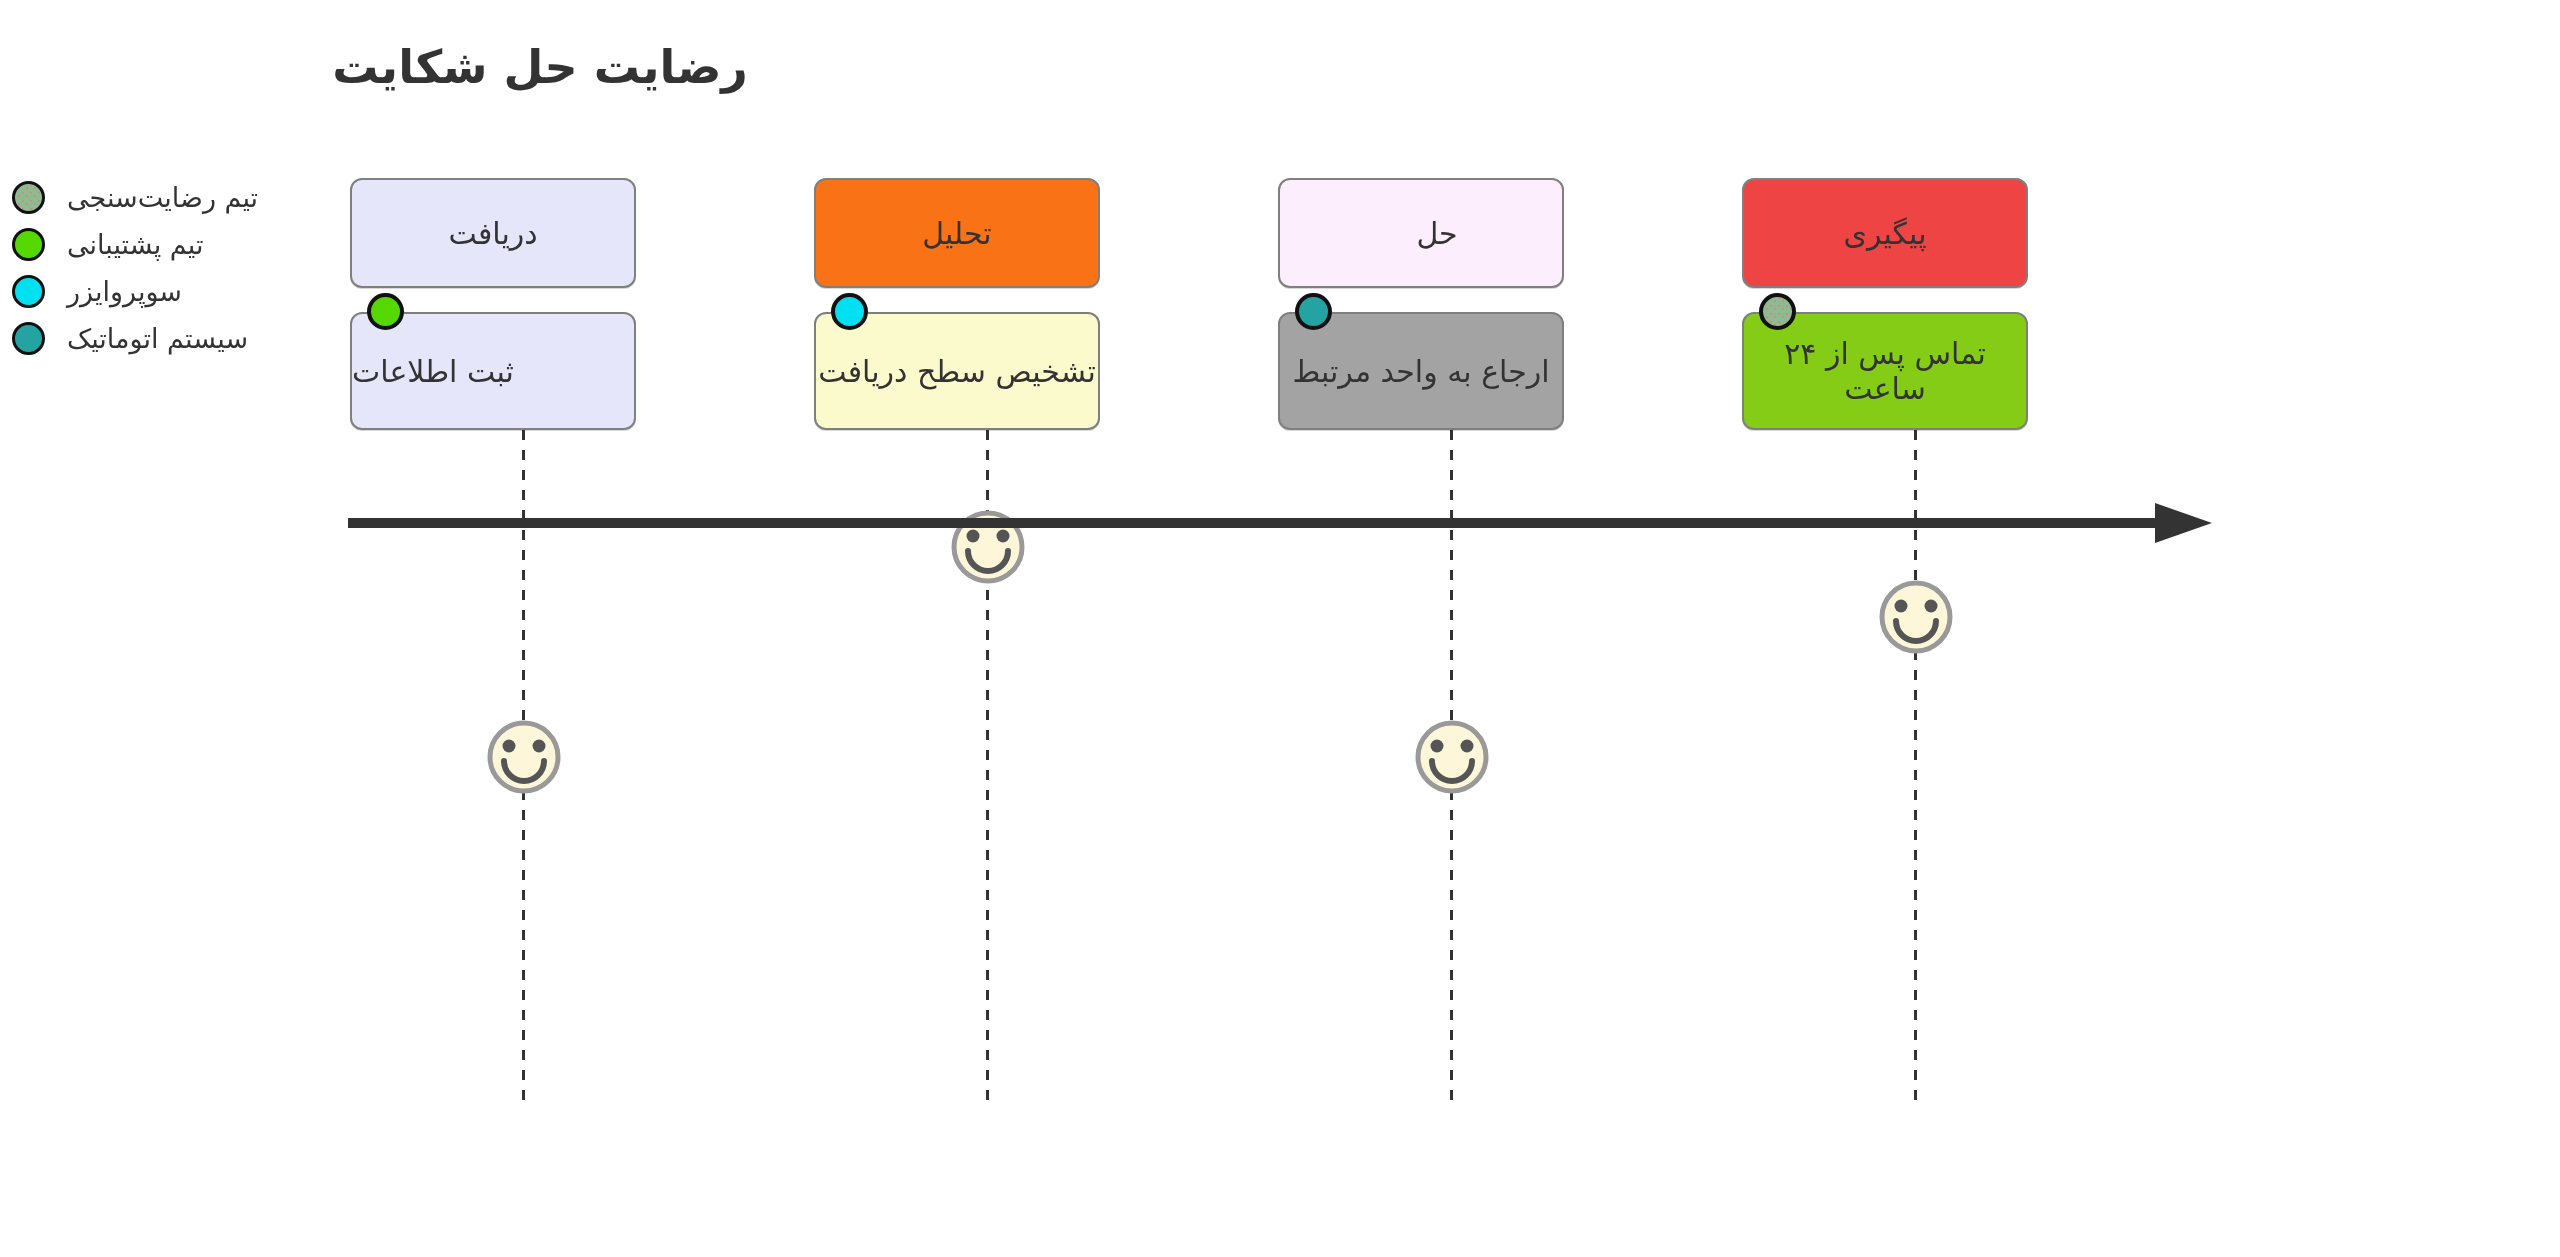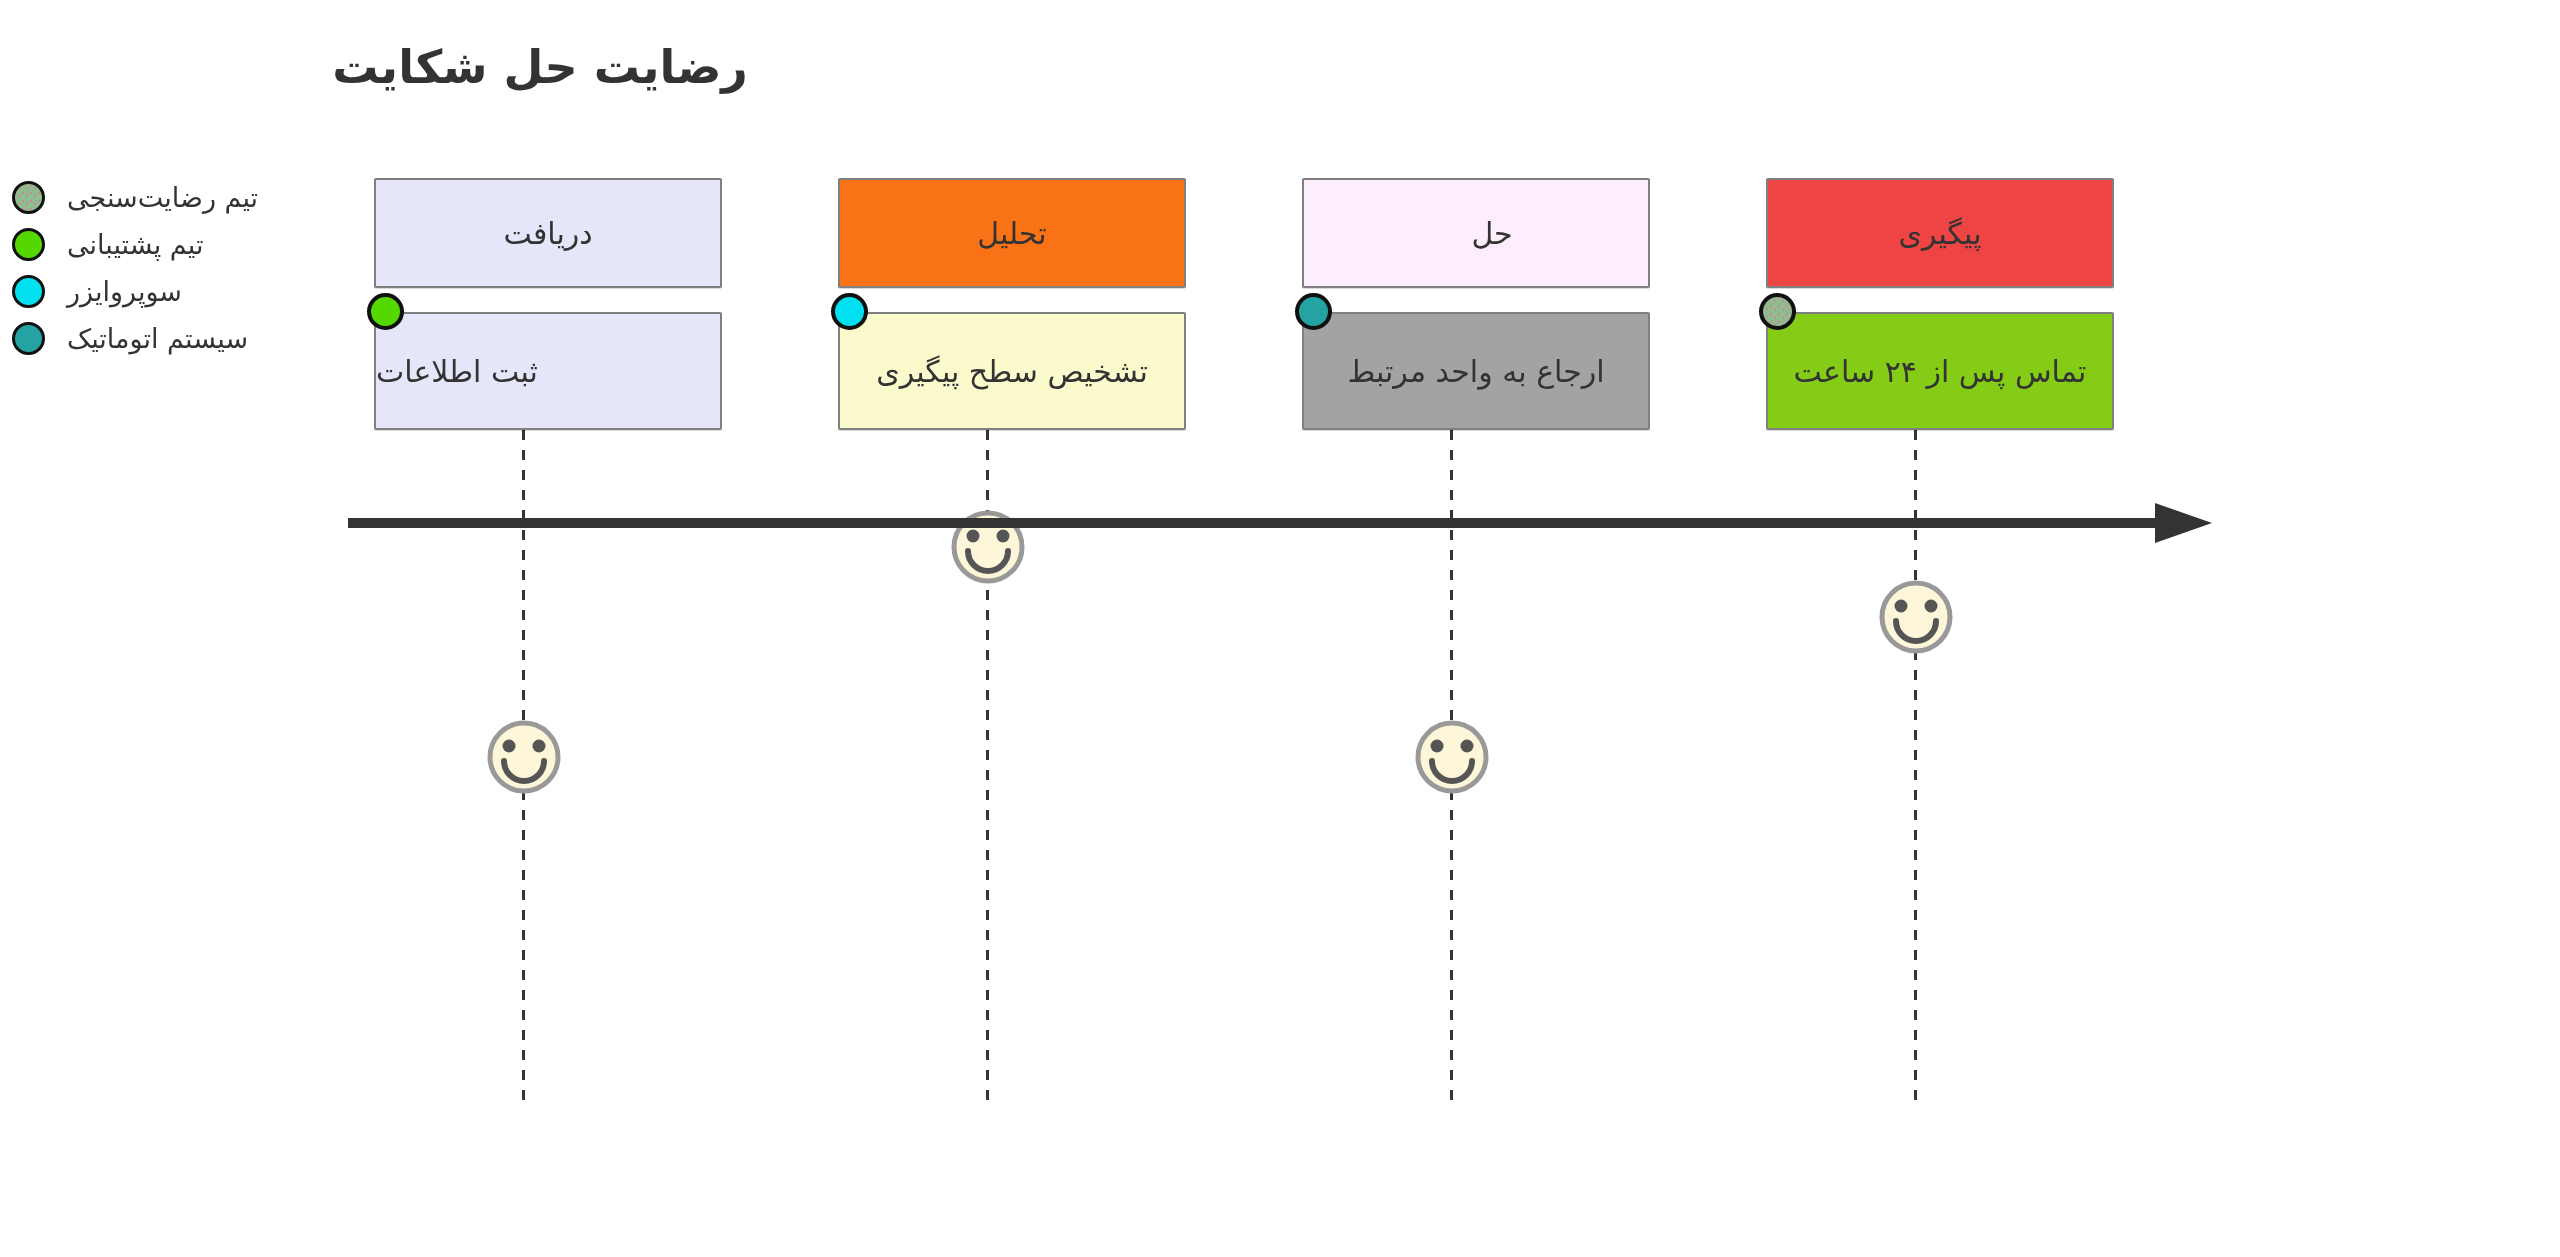--- a/index.html
+++ b/index.html
@@ -58,32 +58,31 @@
   
   .column {
     position: absolute;
     top: 178px;
     width: 348px;
     height: 930px;
   }
   .box {
     position: absolute;
     left: 0;
-    width: 348px;
+    width: 286px;
     display: flex;
     align-items: center;
     justify-content: center;
     border: 2px solid #7f7f7f;
-    border-radius: 2px;
+    border-radius: 12px;
     direction: rtl;
     font-size: 30px;
     color: #333333;
     text-align: center;
     box-shadow: 0 1px 0 rgba(0,0,0,0.15);
-    margin-left: 24px;
   }
   .section-box { top: 0; height: 110px; }
   .task-box    { top: 134px; height: 118px; }
 
   .actor-dot {
     position: absolute;
     left: 17px;
     top: 115px;
     width: 37px;
     height: 37px;
@@ -167,21 +166,21 @@
       <path d="M 19 43 A 20 20 0 0 0 59 43" fill="none" stroke="#555555" stroke-width="6" stroke-linecap="round"></path>
     </svg>
   </div>
 
   <div class="column" style="left:814px">
     <div class="dash-line"></div>
     <div class="box section-box" style="background-color: #f97316;">
       <span>تحلیل</span>
     </div>
     <div class="box task-box" style="background-color: rgb(251, 250, 205);">
-      <span>تشخیص سطح پیگیری</span>
+      <span>تشخیص سطح دریافت</span>
     </div>
     <span class="actor-dot" style="background-color: rgb(0, 224, 240);"></span>
     <svg class="smiley" width="78" height="78" viewBox="0 0 78 78" style="top: 330px;">
       <circle cx="39" cy="39" r="34" fill="#fdf6d8" stroke="#999999" stroke-width="5"></circle>
       <circle cx="24" cy="28" r="6.5" fill="#555555"></circle>
       <circle cx="54" cy="28" r="6.5" fill="#555555"></circle>
       <path d="M 19 43 A 20 20 0 0 0 59 43" fill="none" stroke="#555555" stroke-width="6" stroke-linecap="round"></path>
     </svg>
   </div>
 

